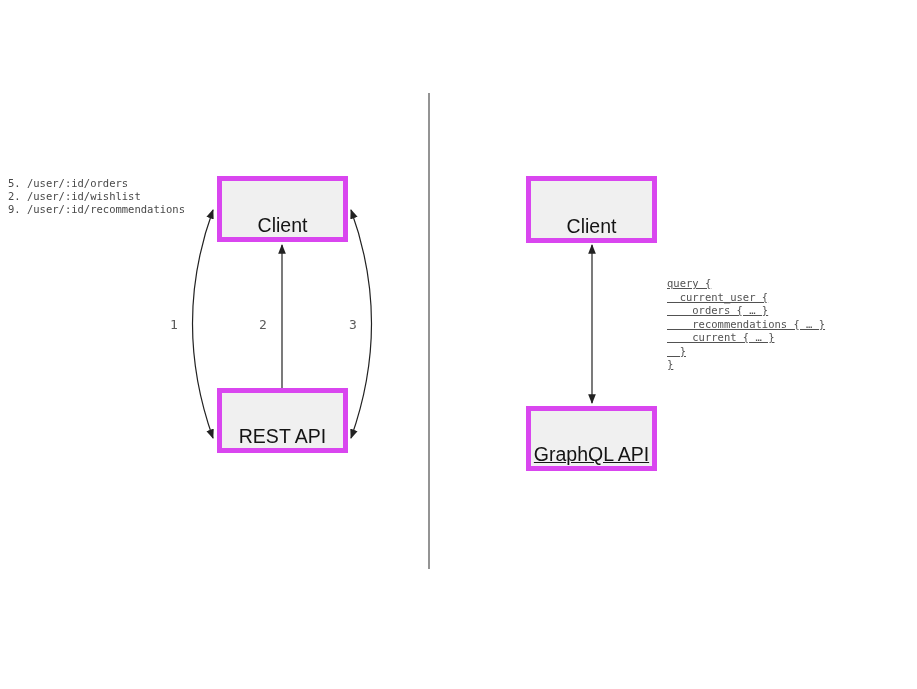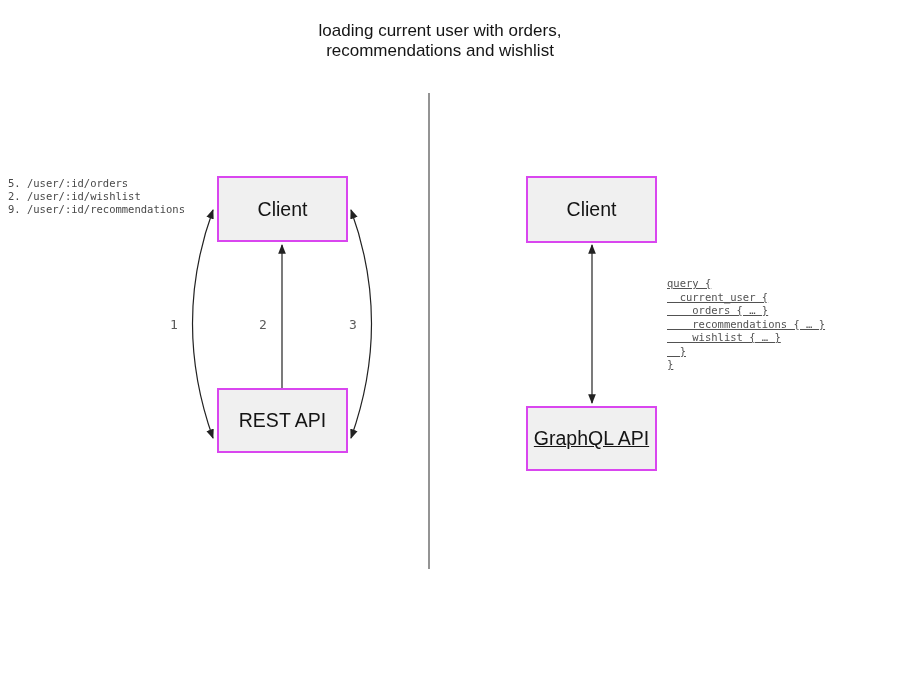--- a/index.html
+++ b/index.html
@@ -18,24 +18,24 @@
     width: 880px;
     text-align: center;
     font-size: 17px;
     line-height: 19.5px;
     color: #151515;
   }
   .box {
     position: absolute;
     box-sizing: border-box;
     width: 131px;
-    border: 2px solid #d946ef;
+    border: 5px solid #d946ef;
     background: #f0f0f0;
     display: flex;
-    align-items: center;
+    align-items: flex-end;
     justify-content: center;
     font-size: 19.5px;
     color: #141414;
   }
   .mono {
     font-family: "DejaVu Sans Mono", "Liberation Mono", monospace;
   }
   .endpoints {
     position: absolute;
     left: 8px;
@@ -68,24 +68,20 @@
     top: 0;
     width: 917px;
     height: 689px;
   }
 </style>
 </head>
 <body>
 
 <div id="canvas">
 
-  <div class="title">
-    <div>loading current user with orders,</div>
-    <div>recommendations and wishlist</div>
-  </div>
 
   <svg class="overlay" viewBox="0 0 917 689">
     <defs>
       <marker id="arrowhead" viewBox="0 0 10 10" refX="9" refY="5" markerWidth="8" markerHeight="8" orient="auto-start-reverse">
         <path d="M 0 1 L 10 5 L 0 9 z" fill="#222222"></path>
       </marker>
     </defs>
 
     <line x1="429" y1="93" x2="429" y2="569" stroke="#707070" stroke-width="1.5"></line>
 
@@ -120,18 +116,18 @@
   </div>
   <div class="box" style="left:526px; top:406px; height:65px;text-decoration:underline;">
     <span>GraphQL API</span>
   </div>
 
   <div class="query mono">
     <div>query {</div>
     <div>  current_user {</div>
     <div>    orders { … }</div>
     <div>    recommendations { … }</div>
-    <div>    wishlist { … }</div>
+    <div>    current { … }</div>
     <div>  }</div>
     <div>}</div>
   </div>
 
 </div>
 
 </body></html>

